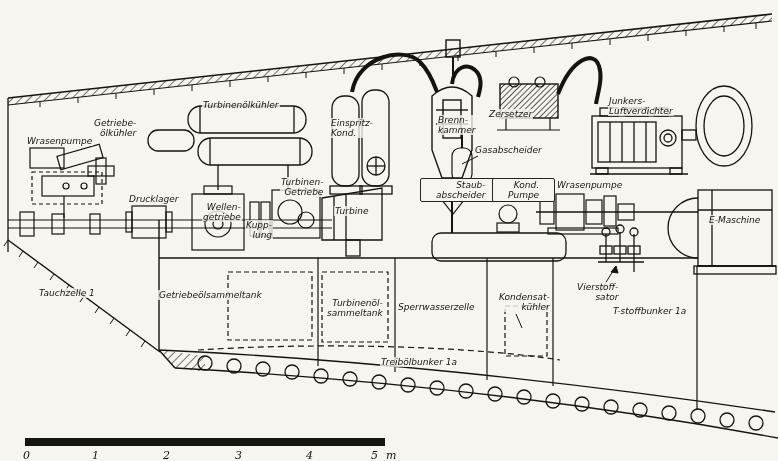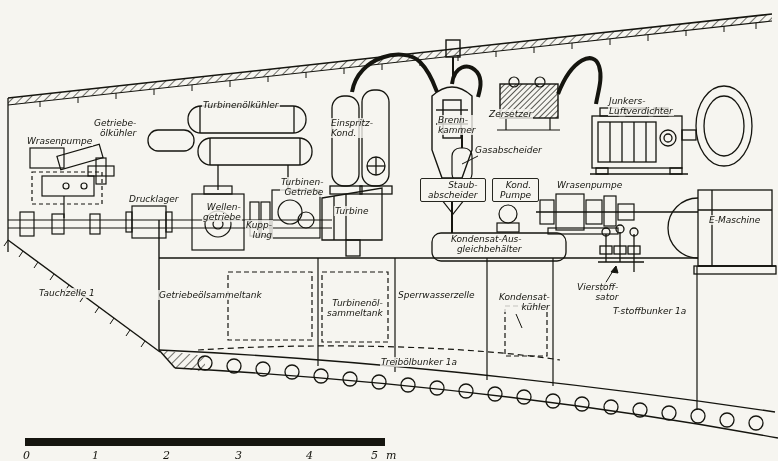--- a/index.html
+++ b/index.html
@@ -2,21 +2,21 @@
 <html><head>
 <meta charset="utf-8">
 <style>
   html,body{margin:0;padding:0;}
   #stage{position:relative;width:778px;height:461px;background:#f6f5f0;overflow:hidden;
          font-family:"DejaVu Sans",sans-serif;}
   svg{position:absolute;left:0;top:0;}
   .lbl{position:absolute;font:italic 9px/1.12 "DejaVu Sans",sans-serif;color:#15150f;
        white-space:pre-line;text-align:right;background:rgba(246,245,240,.78);padding:0 1px;z-index:3;}
   .left{text-align:left;}
-  .boxed{border:1px solid #26261f;background:#f6f5f0;padding:1px 7px;border-radius:2px;}
+  .boxed{border:1px solid #26261f;background:#f6f5f0;padding:1px 15px;border-radius:2px;}
   .scalebar-rule{position:absolute;left:25px;top:438px;width:360px;height:8px;background:#15150f;z-index:3;}
   .stick{position:absolute;top:449px;font:italic 11px "DejaVu Serif",serif;color:#15150f;z-index:3;}
   .sunit{position:absolute;top:449px;font:italic 11px "DejaVu Serif",serif;color:#15150f;z-index:3;}
 </style>
 </head>
 <body>
 
 <div id="stage">
 
 <svg width="778" height="461" viewBox="0 0 778 461">
@@ -280,27 +280,25 @@
 <div class="lbl left" style="left:556px;top:180px">Wrasenpumpe</div>
 <div class="lbl left" style="left:708px;top:215px">E-Maschine</div>
 <div class="lbl left" style="left:128px;top:194px">Drucklager</div>
 <div class="lbl" style="left:202px;top:202px">Wellen-
 getriebe</div>
 <div class="lbl" style="left:245px;top:220px">Kupp-
 lung</div>
 <div class="lbl" style="left:280px;top:177px">Turbinen-
 Getriebe</div>
 <div class="lbl left" style="left:334px;top:206px">Turbine</div>
-<div class="lbl" style="left:450px;top:234px">Kondensat-Aus-
-gleichbehälter</div>
 <div class="lbl left" style="left:38px;top:288px">Tauchzelle 1</div>
 <div class="lbl left" style="left:158px;top:290px">Getriebeölsammeltank</div>
 <div class="lbl" style="left:326px;top:298px">Turbinenöl-
 sammeltank</div>
-<div class="lbl left" style="left:397px;top:290px">Sperrwasserzelle</div>
+<div class="lbl left" style="left:397px;top:302px">Sperrwasserzelle</div>
 <div class="lbl" style="left:498px;top:292px">Kondensat-
 kühler</div>
 <div class="lbl" style="left:576px;top:282px">Vierstoff-
 sator</div>
 <div class="lbl left" style="left:612px;top:306px">T-stoffbunker 1a</div>
 <div class="lbl left" style="left:380px;top:357px">Treibölbunker 1a</div>
 
 <div class="scalebar-rule"></div>
 <span class="stick" style="left:23px">0</span>
 <span class="stick" style="left:92px">1</span>

